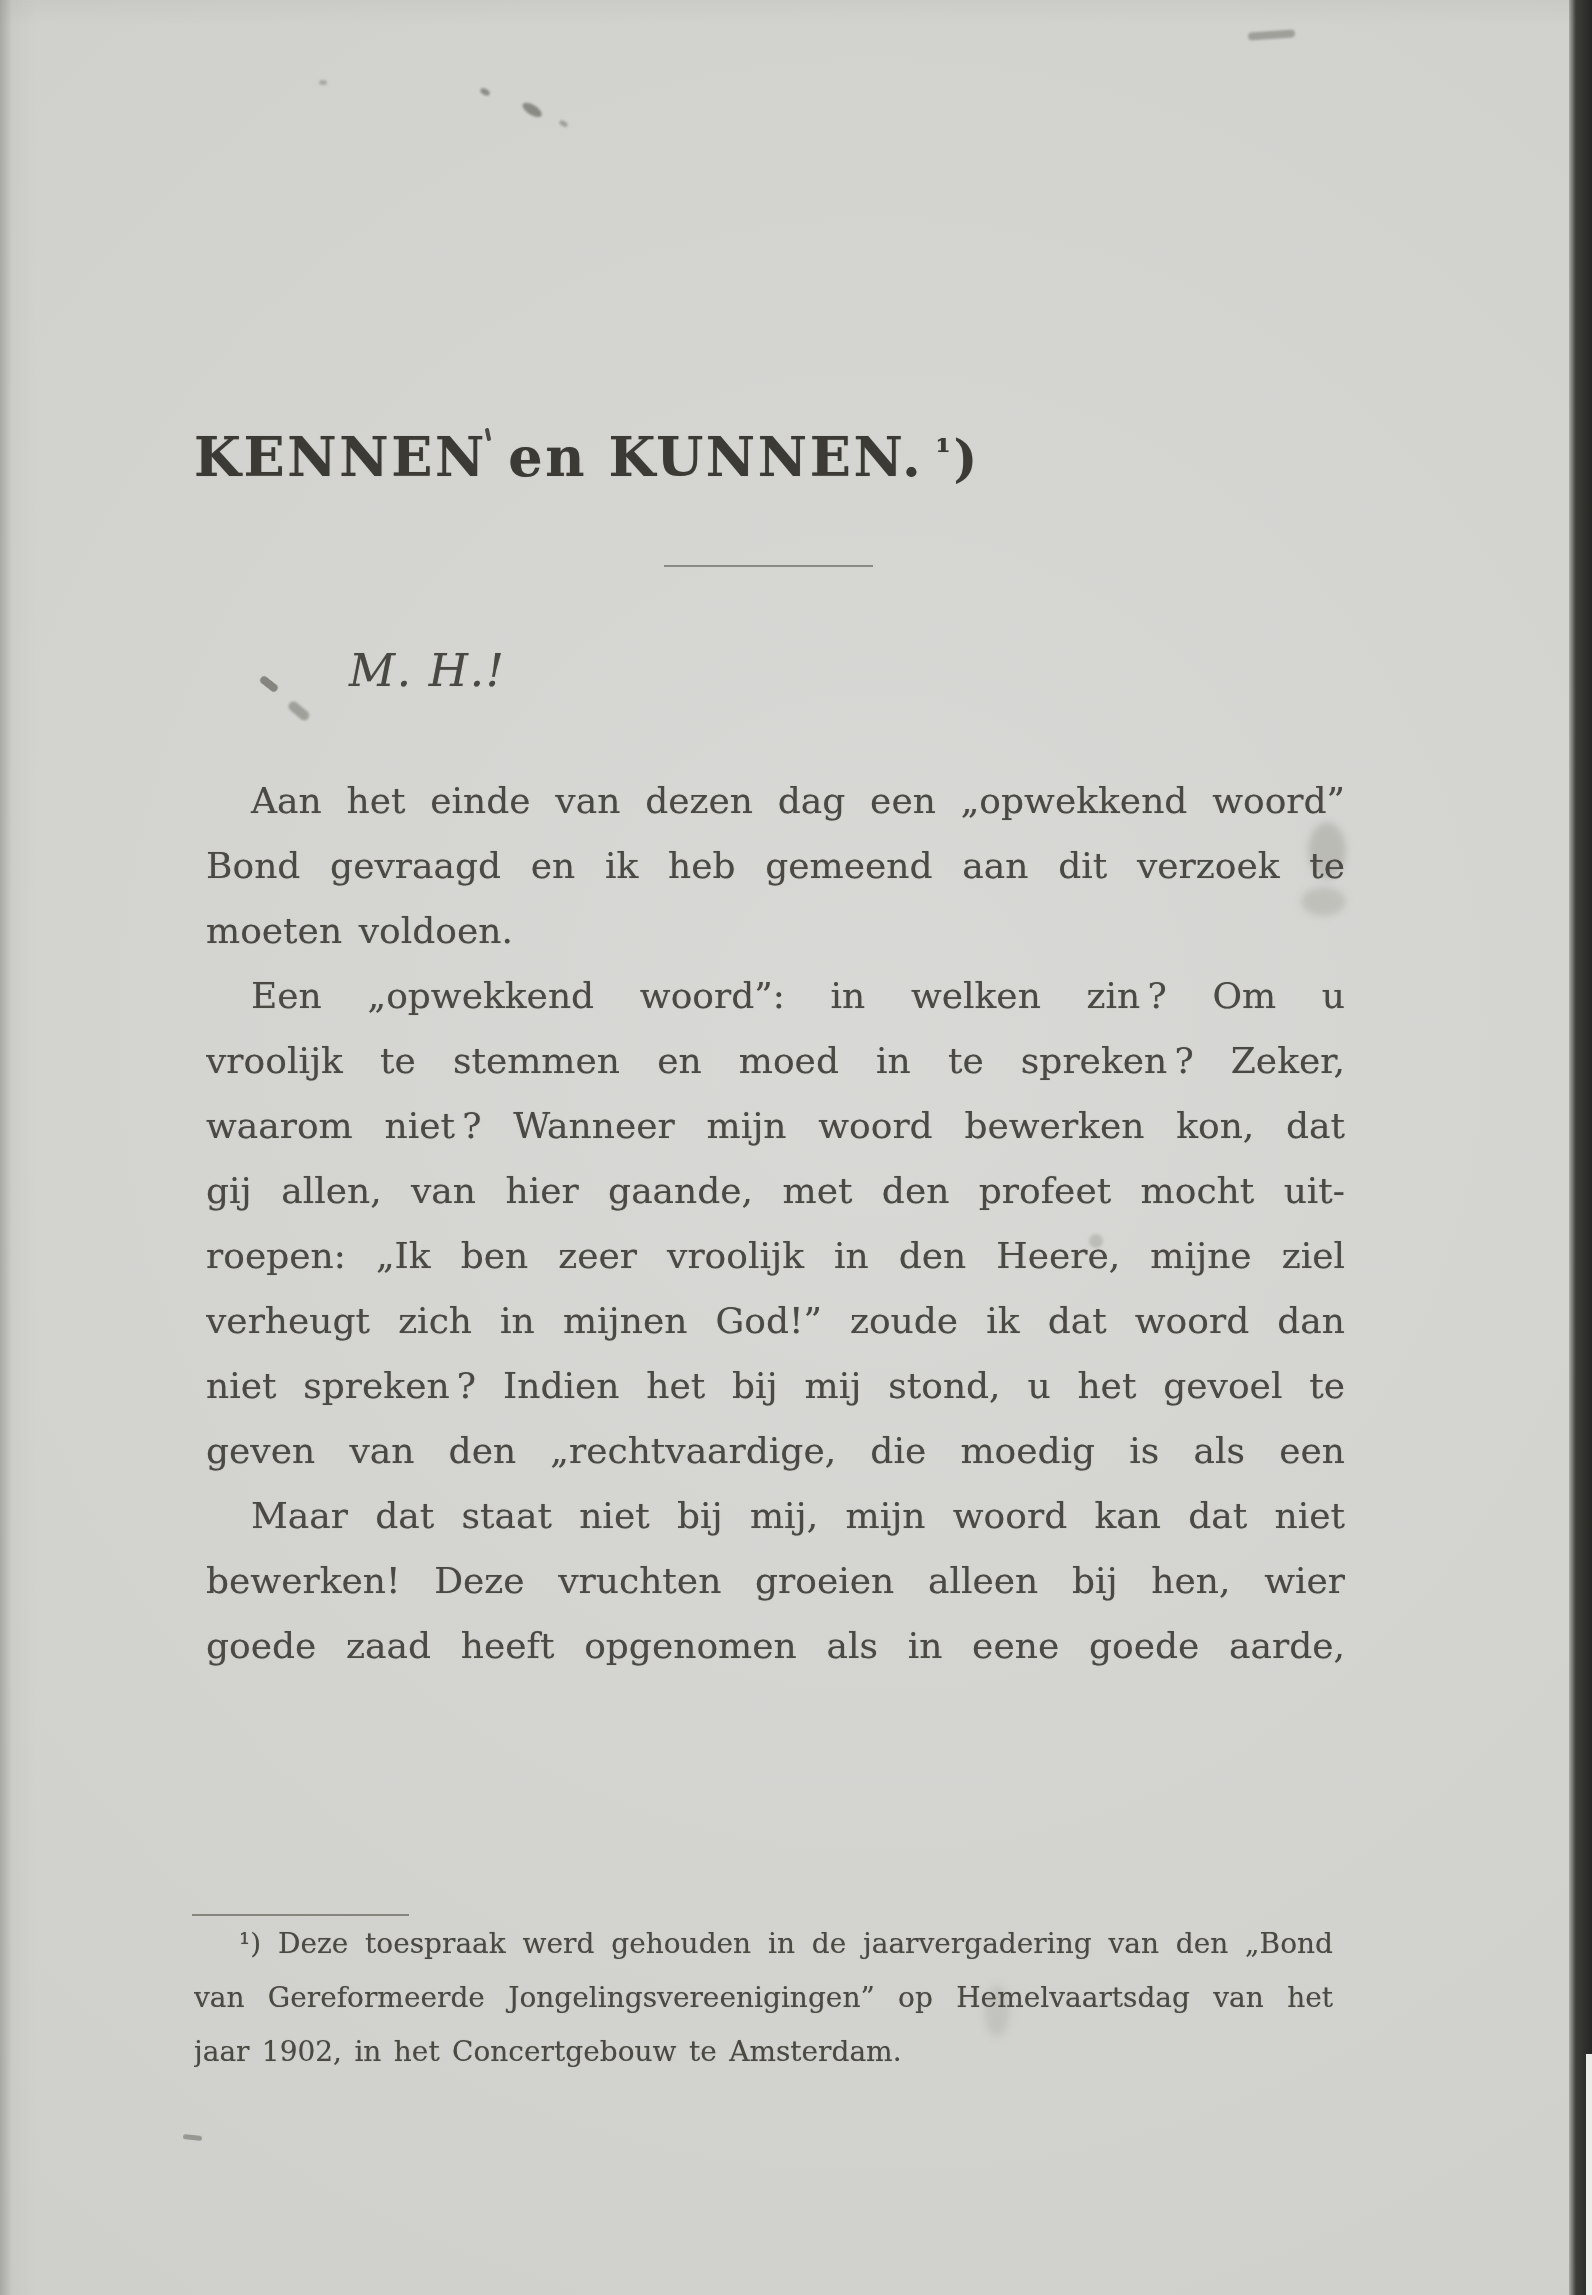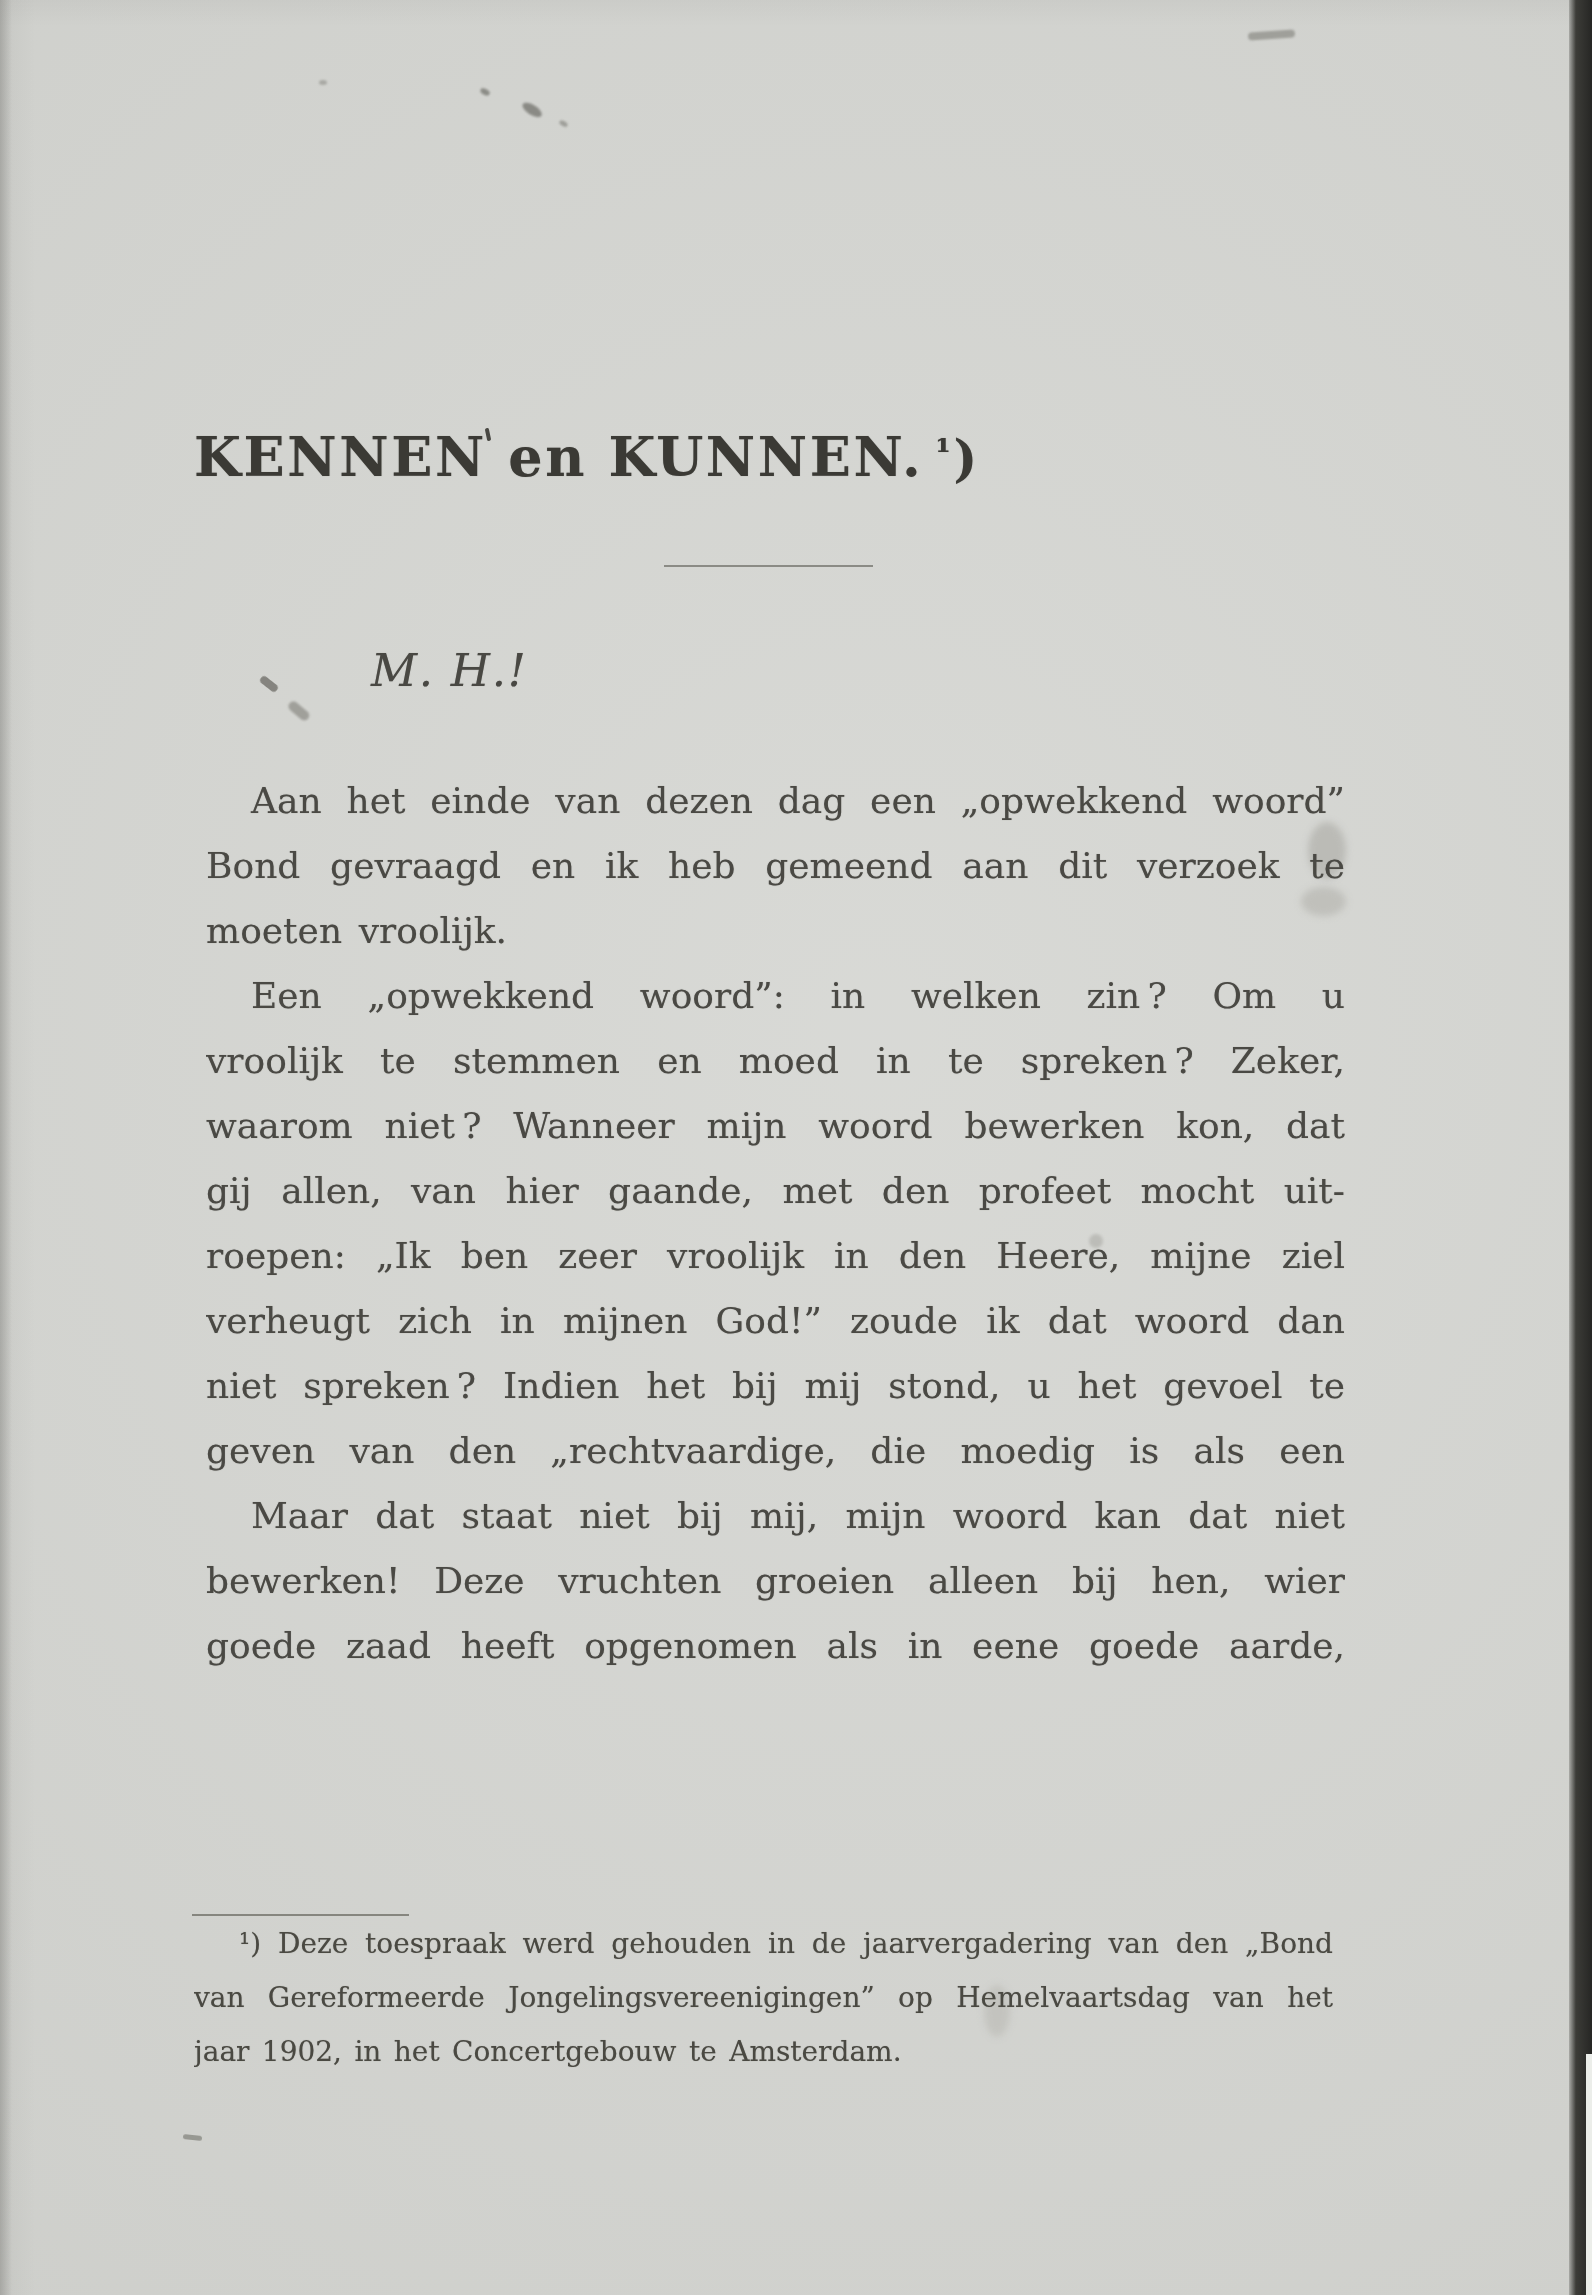--- a/index.html
+++ b/index.html
@@ -28,21 +28,21 @@
     white-space:nowrap;
     font-size:54px;font-weight:bold;letter-spacing:2.6px;
     color:#3b3a35;text-shadow:0 0 0.9px rgba(55,55,50,0.45);
   }
   .title-ref-sup{font-size:35px;font-weight:bold;vertical-align:12px;margin-left:12px;}
   .title-ref-paren{font-size:50px;font-weight:bold;}
   .title-accent{position:absolute;left:486px;top:428px;width:4.3px;height:13px;
     background:#4a4944;transform:rotate(-12deg);border-radius:1.7px;}
   .title-rule{position:absolute;left:664px;top:565px;width:209px;height:1.7px;background:#8b8b85;}
   .salutation{
-    position:absolute;left:371px;top:644px;
+    position:absolute;left:349px;top:644px;
     font-size:45px;font-style:italic;color:#494843;
     text-shadow:0 0 0.9px rgba(60,60,55,0.4);letter-spacing:1.7px;
   }
 
   
   .body-block{
     position:absolute;left:194px;top:768px;width:1139px;
     font-size:36px;line-height:65px;color:#4a4944;
     text-shadow:0 0 0.9px rgba(60,60,55,0.42);
     word-spacing:5.2px;
@@ -109,21 +109,21 @@
 
 <div class="title-wrap"><span>KENNEN en KUNNEN.</span><span class="title-ref-sup">¹</span><span class="title-ref-paren">)</span></div>
 <div class="title-accent"></div>
 <div class="title-rule"></div>
 
 <div class="salutation">M. H.!</div>
 
 <div class="body-block">
   <div class="line j ind">Aan het einde van dezen dag een „opwekkend woord”</div>
   <div class="line j">Bond gevraagd en ik heb gemeend aan dit verzoek te</div>
-  <div class="line l">moeten vroolijk.</div>
+  <div class="line l">moeten voldoen.</div>
 
   <div class="line j ind">Een „opwekkend woord”: in welken zin ? Om u</div>
   <div class="line j">vroolijk te stemmen en moed in te spreken ? Zeker,</div>
   <div class="line j">waarom niet ? Wanneer mijn woord bewerken kon, dat</div>
   <div class="line j">gij allen, van hier gaande, met den profeet mocht uit-</div>
   <div class="line j">roepen: „Ik ben zeer vroolijk in den Heere, mijne ziel</div>
   <div class="line j">verheugt zich in mijnen God!” zoude ik dat woord dan</div>
   <div class="line j">niet spreken ? Indien het bij mij stond, u het gevoel te</div>
   <div class="line j">geven van den „rechtvaardige, die moedig is als een</div>
 

